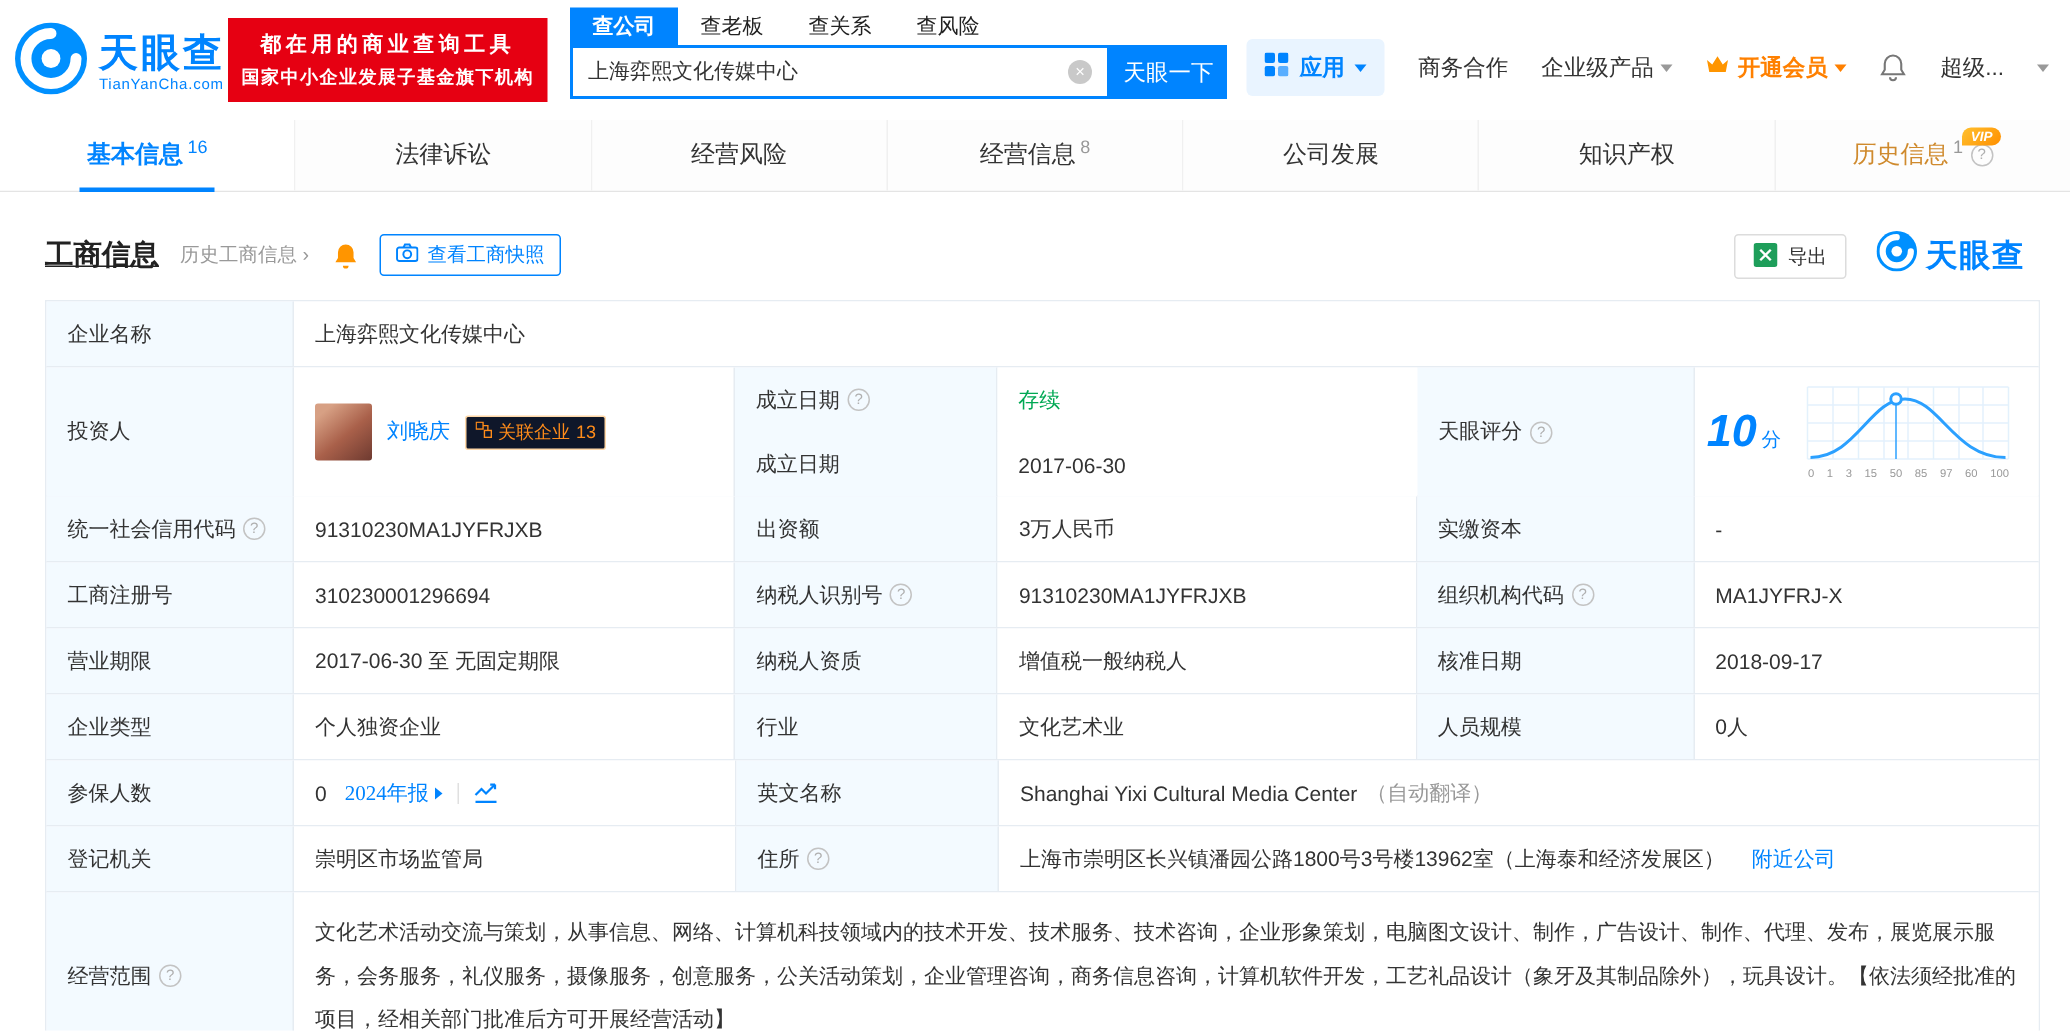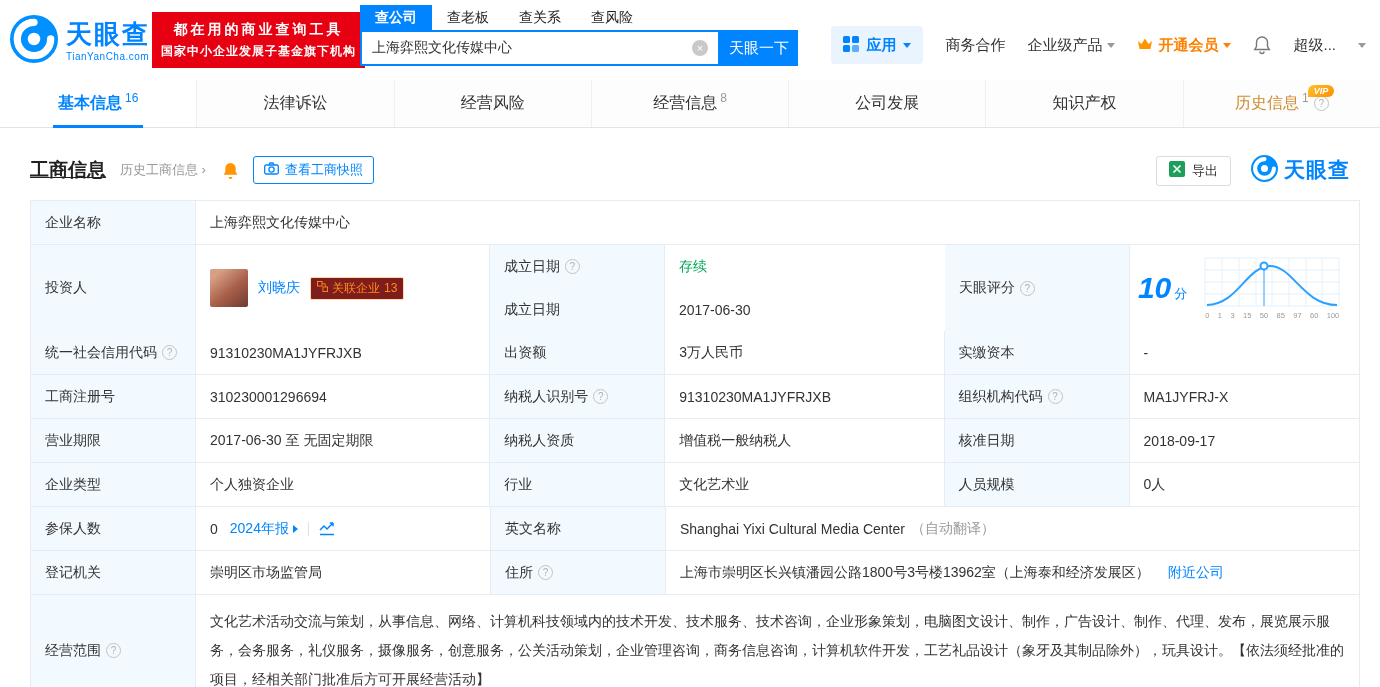--- a/index.html
+++ b/index.html
@@ -17,21 +17,21 @@
   .logo-text-wrap { display:flex; flex-direction:column; line-height:1.1; }
   .logo-title { font-size:26px; font-weight:bold; color:#0084ff; letter-spacing:2px; }
   .logo-domain { font-size:10px; color:#0084ff; margin-top:2px; letter-spacing:0.5px; }
 
   .promo-box { position:absolute; left:152px; top:12px; width:213px; height:56px;
     background:#e60012; color:#fff; display:flex; flex-direction:column; justify-content:center;
     align-items:center; font-weight:bold; }
   .promo-line1 { font-size:14px; letter-spacing:3px; }
   .promo-line2 { font-size:12px; letter-spacing:1px; margin-top:4px; }
 
-  .search-area { position:absolute; left:360px; top:5px; }
+  .search-area { position:absolute; left:380px; top:5px; }
   .search-tabs { display:flex; height:25px; font-size:14px; }
   .search-tab { padding:0 15px; line-height:25px; color:#222; cursor:pointer; }
   .search-tab.active { background:#0084ff; color:#fff; font-weight:bold; }
   .search-row { display:flex; }
   .search-box { width:360px; height:36px; border:2px solid #0084ff; background:#fff;
     display:flex; align-items:center; }
   .search-input { flex:1; border:none; outline:none; font-size:14px; padding:0 10px; color:#333;
     font-family:inherit; background:transparent; }
   .clear-icon { width:16px; height:16px; border-radius:50%; background:#c9c9c9; color:#fff;
     font-size:11px; line-height:16px; text-align:center; margin-right:10px; cursor:pointer; flex:none; }
@@ -102,23 +102,23 @@
   .subrow { display:flex; height:43px; border-bottom:1px solid #e6ecf2; }
   .subrow:last-child { border-bottom:none; }
   .green { color:#00a854; }
   .blue-link { color:#0084ff; cursor:pointer; }
   .gray-note { color:#999; margin-left:6px; }
 
   .avatar { width:38px; height:38px; border-radius:2px; flex:none; margin-right:10px;
     background:linear-gradient(140deg,#d7a084 15%,#a9604a 55%,#6e3a30 100%); }
   .investor-name { color:#0084ff; font-size:14px; cursor:pointer; }
   .related-badge { display:flex; align-items:center; gap:4px; margin-left:10px; border:1px solid #ffd8a8;
-    background:#7f1d1d; color:#ff8c1a; font-size:12px; padding:2px 6px; border-radius:2px; cursor:pointer; }
-
-  .insured-link { display:flex; align-items:center; gap:2px; margin-left:12px; color:#0084ff; cursor:pointer; }
+    background:#0f172a; color:#ff8c1a; font-size:12px; padding:2px 6px; border-radius:2px; cursor:pointer; }
+
+  .insured-link { display:flex; align-items:center; gap:2px; margin-left:12px; color:#0084ff; cursor:pointer;font-family:Liberation Serif, serif; }
   .caret-right { width:0; height:0; border-top:4px solid transparent; border-bottom:4px solid transparent;
     border-left:5px solid currentColor; display:inline-block; margin-left:2px; }
   .v-divider { width:1px; height:14px; background:#e0e0e0; margin:0 10px; }
   .chart-icon-btn { display:flex; align-items:center; cursor:pointer; }
 
   .score-cell { padding:4px 8px; display:flex; align-items:center; gap:15px; }
   .score-num { display:flex; align-items:baseline; color:#0084ff; flex:none; }
   .score-big { font-size:30px; font-weight:bold; font-style:italic; }
   .score-unit { font-size:13px; margin-left:3px; }
   .score-chart { width:140px; }

